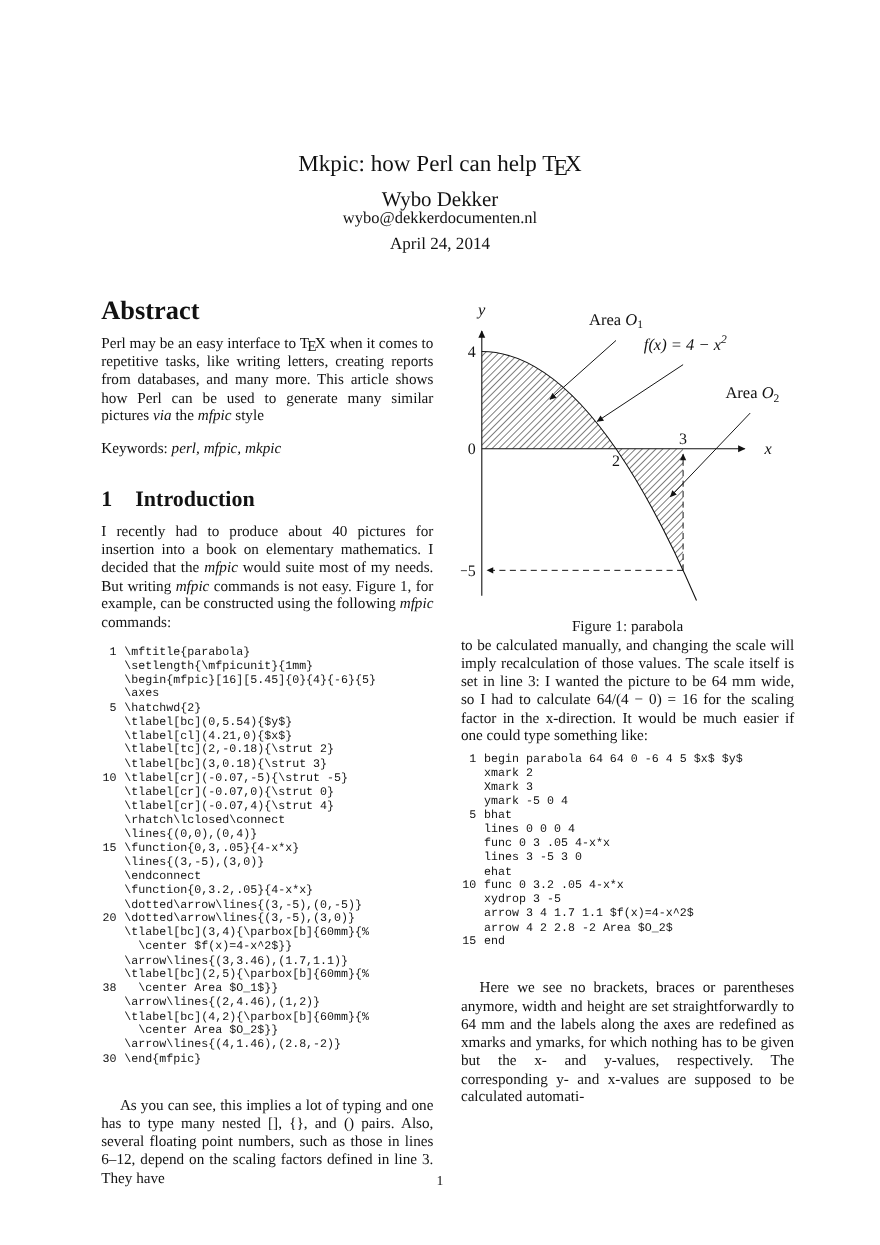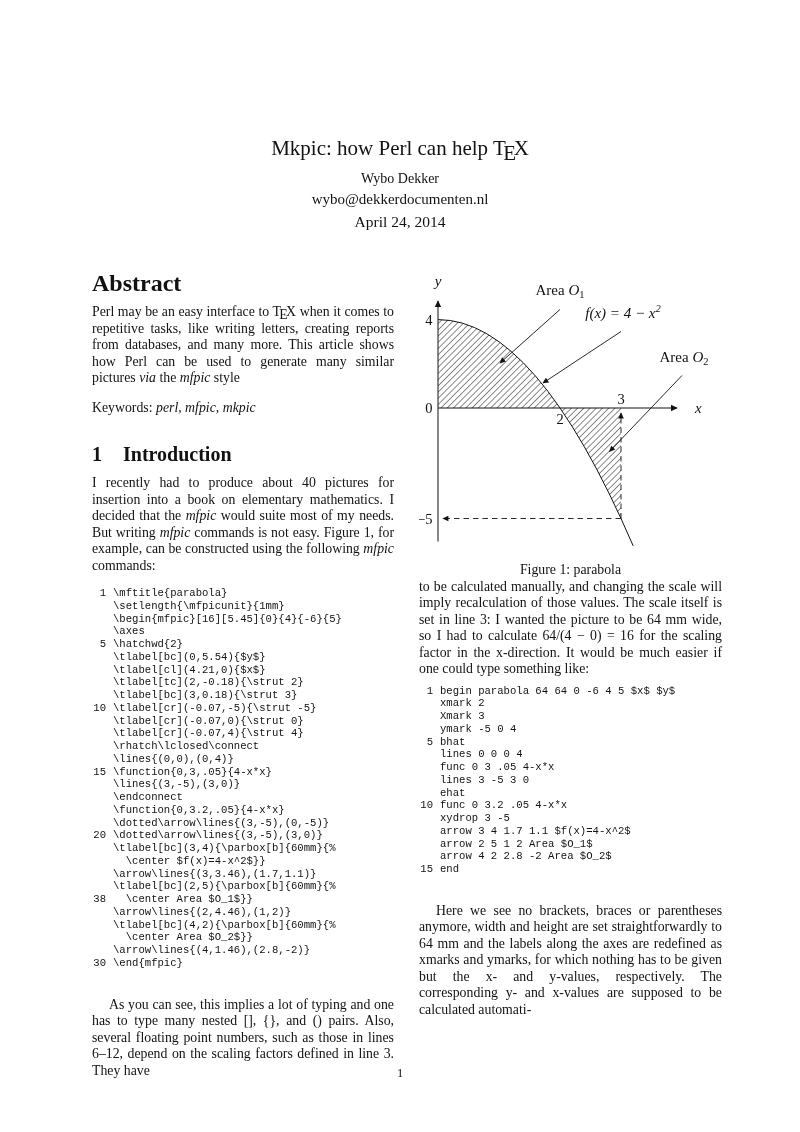--- a/index.html
+++ b/index.html
@@ -9,21 +9,21 @@
     background:#ffffff; color:#121212;
     font-family:"Liberation Serif", serif;
     overflow:hidden;
   }
   
   .doc-title {
     position:absolute; top:133px; left:0; width:100%;
     text-align:center; font-size:21px; line-height:30px; font-weight:normal;
   }
   .tex-e { display:inline-block; transform:translateY(0.215em); margin:0 -0.118em; }
-  .doc-author  { position:absolute; top:171px; left:0; width:100%; text-align:center; font-size:14px; }
+  .doc-author  { position:absolute; top:171px; left:0; width:100%; text-align:center; font-size:19px; }
   .doc-email   { position:absolute; top:191px; left:0; width:100%; text-align:center; font-size:15px; }
   .doc-date    { position:absolute; top:213px; left:0; width:100%; text-align:center; font-size:15.5px; }
   
   .col { position:absolute; font-size:13.8px; line-height:16.5px; text-align:justify; }
   .col-left  { left:92px;  top:266px; width:302px; }
   .col-right { left:419px; top:265px; width:303px; }
   h2.abstract-h { font-size:24px; line-height:24px; font-weight:bold; margin-top:5px; text-align:left; }
   p.abstract-body { margin-top:9px; }
   p.keywords { margin-top:13px; text-align:left; }
   h2.section-h { margin-top:26px; font-size:20px; line-height:24px; font-weight:bold; text-align:left; }
@@ -139,21 +139,20 @@
         <div class="code-line"><span class="lineno"></span><span>Xmark 3</span></div>
         <div class="code-line"><span class="lineno"></span><span>ymark -5 0 4</span></div>
         <div class="code-line"><span class="lineno">5</span><span>bhat</span></div>
         <div class="code-line"><span class="lineno"></span><span>lines 0 0 0 4</span></div>
         <div class="code-line"><span class="lineno"></span><span>func 0 3 .05 4-x*x</span></div>
         <div class="code-line"><span class="lineno"></span><span>lines 3 -5 3 0</span></div>
         <div class="code-line"><span class="lineno"></span><span>ehat</span></div>
         <div class="code-line"><span class="lineno">10</span><span>func 0 3.2 .05 4-x*x</span></div>
         <div class="code-line"><span class="lineno"></span><span>xydrop 3 -5</span></div>
         <div class="code-line"><span class="lineno"></span><span>arrow 3 4 1.7 1.1 $f(x)=4-x^2$</span></div>
-        <div class="code-line"><span class="lineno"></span><span>arrow 2 5 1 2 Area $O_1$</span></div>
         <div class="code-line"><span class="lineno"></span><span>arrow 4 2 2.8 -2 Area $O_2$</span></div>
         <div class="code-line"><span class="lineno">15</span><span>end</span></div>
       </div>
     <p class="right-p2">Here we see no brackets, braces or parentheses anymore, width and height are set straightforwardly to 64 mm and the labels along the axes are redefined as xmarks and ymarks, for which nothing has to be given but the x- and y-values, respectively. The corresponding y- and x-values are supposed to be calculated automati-</p>
   </div>
 
   <div class="page-number">1</div>
 </div>
 
 </body></html>

